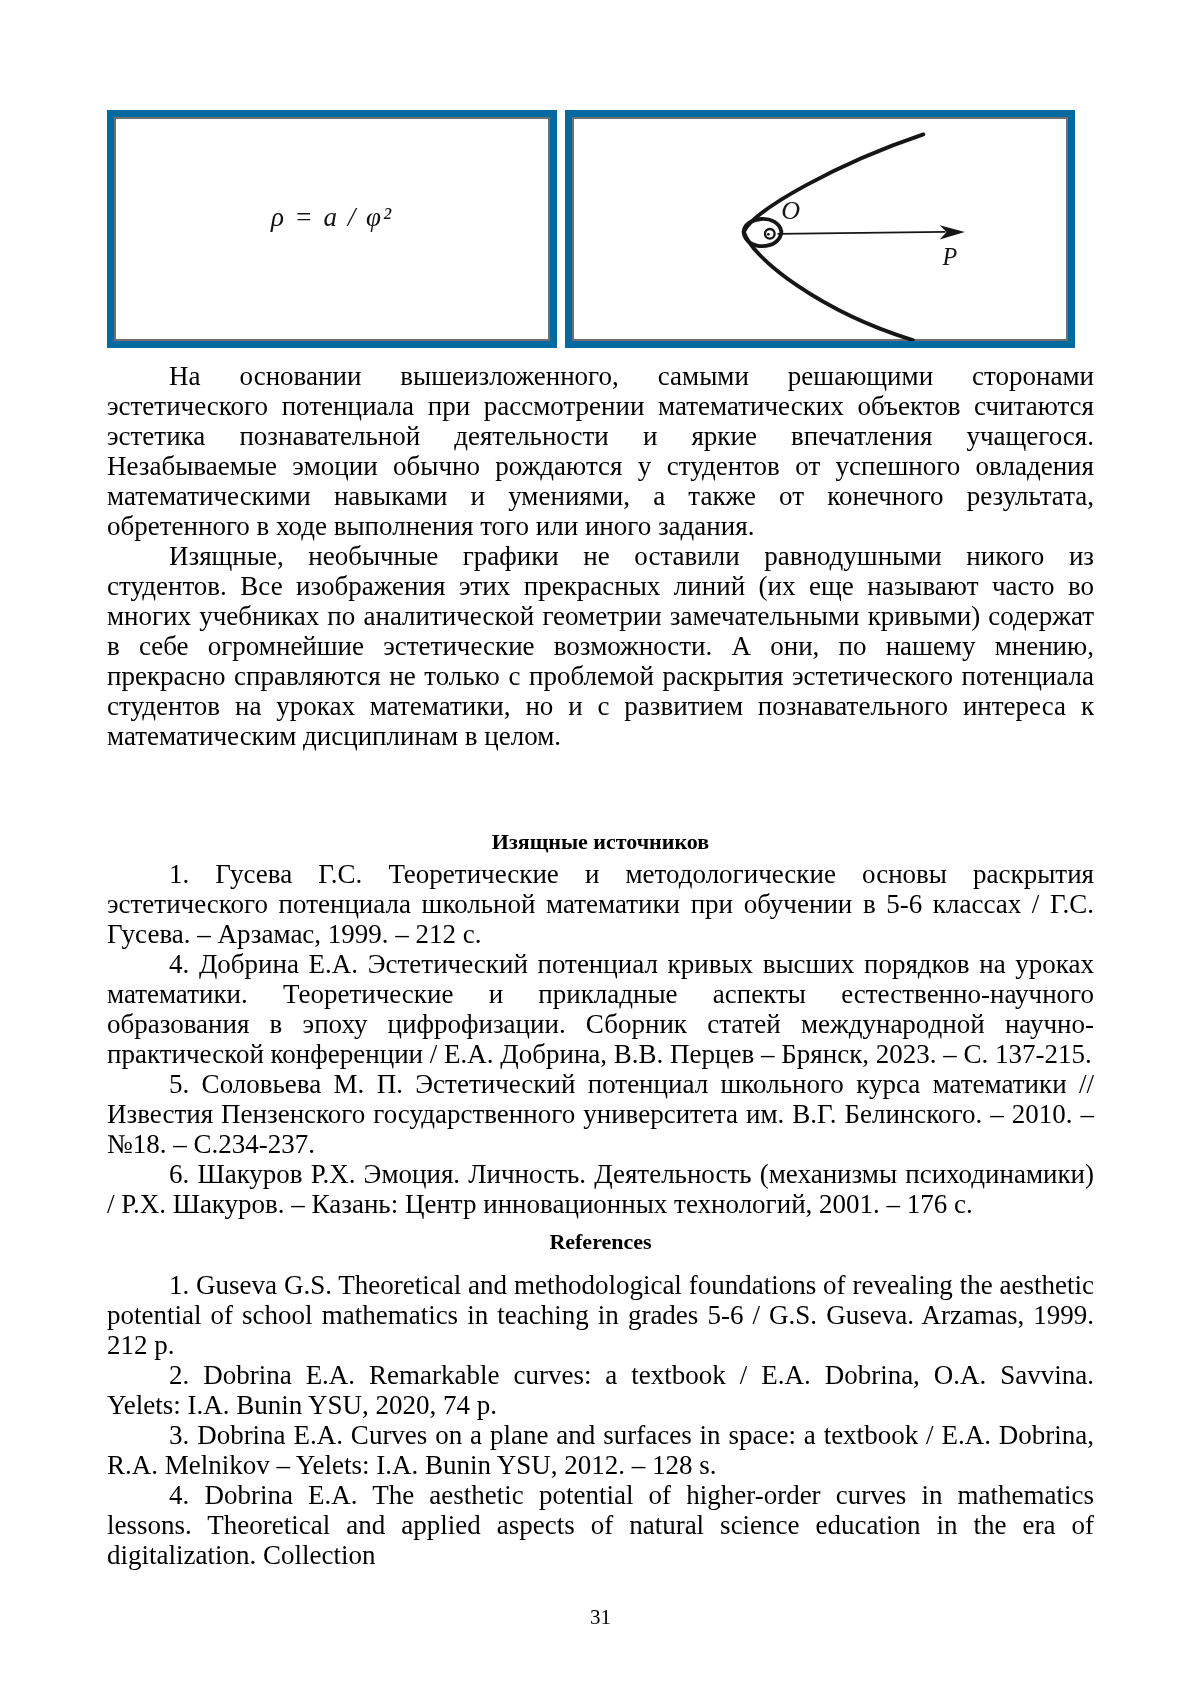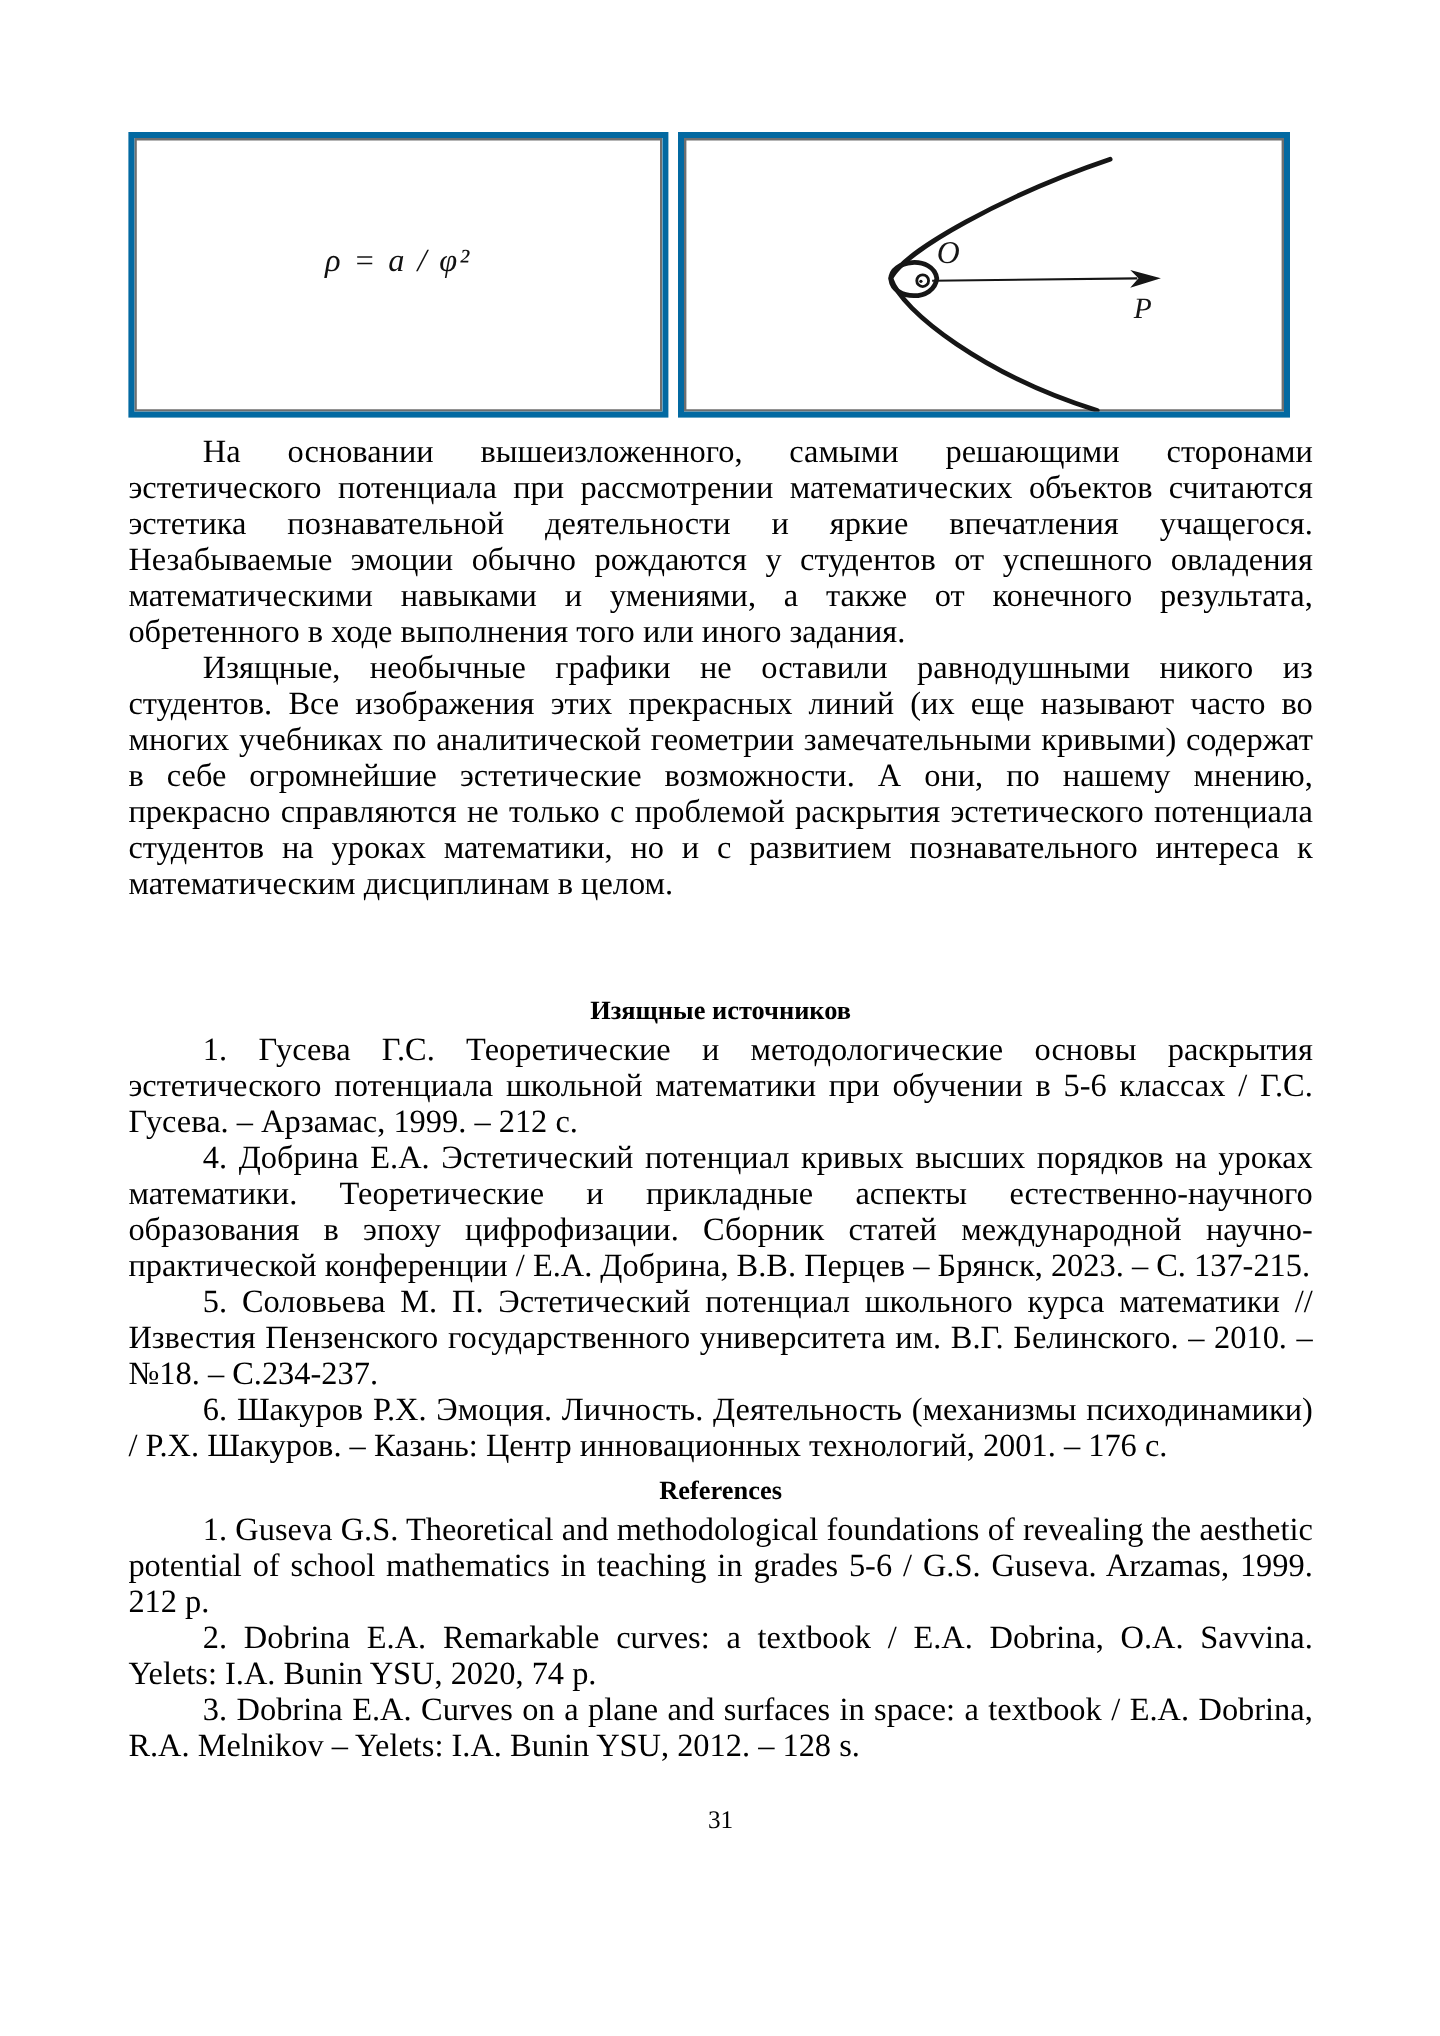--- a/index.html
+++ b/index.html
@@ -17,21 +17,21 @@
   }
 
   
   .fig-row {
     width: 968px; height: 238px;
     display: flex; gap: 8px;
   }
   .fig-cell {
     height: 100%;
     background: #fff;
-    border: 5px solid #0369a1;
+    border: 7px solid #0369a1;
     box-shadow: inset 0 0 0 2px #6f6f6f;
     display: flex; align-items: center; justify-content: center;
   }
   .fig-left  { width: 450px; }
   .fig-right { flex: 1; }
   .formula {
     font-style: italic;
     font-size: 27px;
     letter-spacing: 2px;
     transform: translateY(-12px);
@@ -47,21 +47,21 @@
     text-indent: 62px;
   }
   .para-first { margin-top: 13px; }
   .heading {
     font-size: 22px;
     line-height: 30px;
     font-weight: bold;
     text-align: center;
   }
   .heading-sources { margin-top: 76px; margin-bottom: 2px; }
-  .heading-refs    { margin-top: 8px;  margin-bottom: 2px; }
+  .heading-refs    { margin-top: 8px;  margin-bottom: 13px; }
 
   .page-number {
     margin-top: 35px;
     text-align: center;
     font-size: 21px;
   }
 </style>
 </head>
 <body>
 
@@ -96,16 +96,17 @@
   <h3 class="heading heading-sources">Изящные источников</h3>
   <p class="para">1. Гусева Г.С. Теоретические и методологические основы раскрытия эстетического потенциала школьной математики при обучении в 5-6 классах / Г.С. Гусева. – Арзамас, 1999. – 212 с.</p>
   <p class="para">4. Добрина Е.А. Эстетический потенциал кривых высших порядков на уроках математики. Теоретические и прикладные аспекты естественно-научного образования в эпоху цифрофизации. Сборник статей международной научно-практической конференции / Е.А. Добрина, В.В. Перцев – Брянск, 2023. – С. 137-215.</p>
   <p class="para">5. Соловьева М. П. Эстетический потенциал школьного курса математики // Известия Пензенского государственного университета им. В.Г. Белинского. – 2010. – №18. – С.234-237.</p>
   <p class="para">6. Шакуров Р.Х. Эмоция. Личность. Деятельность (механизмы психодинамики) / Р.Х. Шакуров. – Казань: Центр инновационных технологий, 2001. – 176 с.</p>
 
   <h3 class="heading heading-refs">References</h3>
   <p class="para">1. Guseva G.S. Theoretical and methodological foundations of revealing the aesthetic potential of school mathematics in teaching in grades 5-6 / G.S. Guseva. Arzamas, 1999. 212 p.</p>
   <p class="para">2. Dobrina E.A. Remarkable curves: a textbook / E.A. Dobrina, O.A. Savvina. Yelets: I.A. Bunin YSU, 2020, 74 p.</p>
   <p class="para">3. Dobrina E.A. Curves on a plane and surfaces in space: a textbook / E.A. Dobrina, R.A. Melnikov – Yelets: I.A. Bunin YSU, 2012. – 128 s.</p>
+  <p class="para">4. Dobrina E.A. The aesthetic potential of higher-order curves in mathematics lessons. Theoretical and applied aspects of natural science education in the era of digitalization. Collection</p>
 
   <div class="page-number">31</div>
 
 </div>
 
 </body></html>

